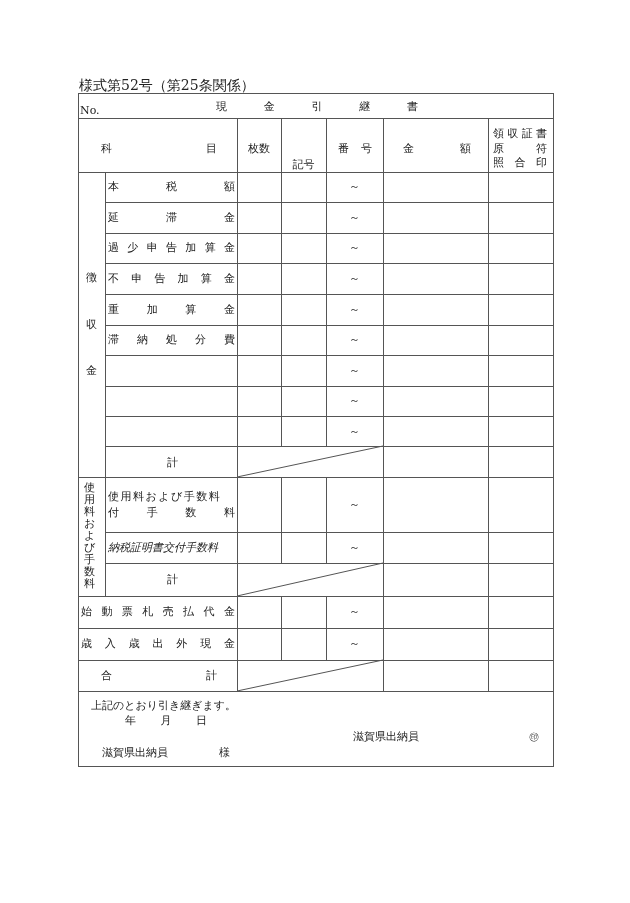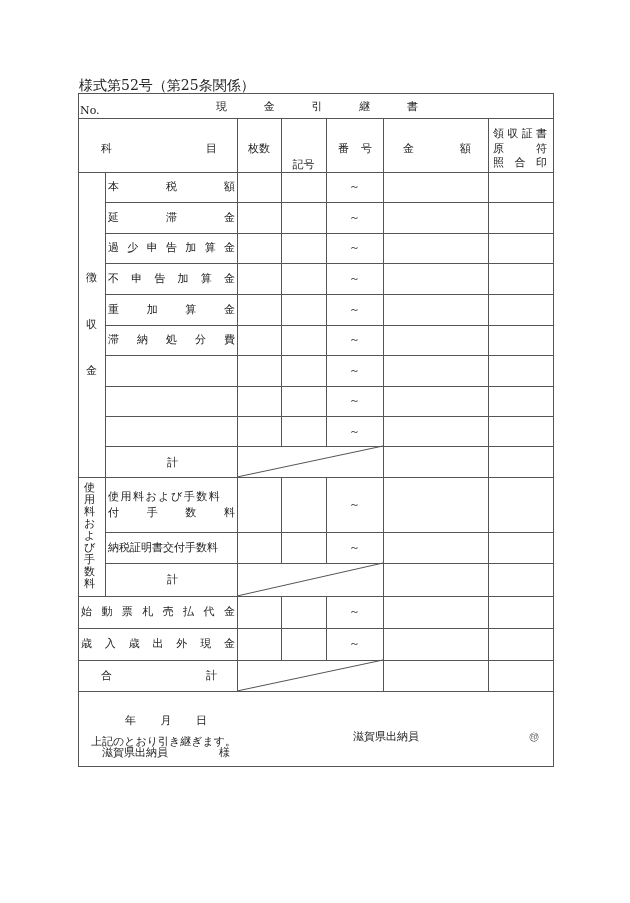--- a/index.html
+++ b/index.html
@@ -173,21 +173,21 @@
 
 <div class="t" style="left:108px;top:490px;letter-spacing:1.5px;">使用料および手数料</div>
 <div class="spread" style="left:108px;top:506px;width:127px;">
   <span>付</span>
   <span>手</span>
   <span>数</span>
   <span>料</span>
 </div>
 <div class="center" style="left:326px;top:498px;width:57px;">～</div>
 
-<div class="t" style="left:108px;top:541px;">納税証明書交付手数料</div>
+<div class="t" style="left:108px;top:541px;font-style:italic;">納税証明書交付手数料</div>
 <div class="center" style="left:326px;top:541px;width:57px;">～</div>
 
 <div class="t" style="left:167px;top:573px;">計</div>
 
 <div class="spread" style="left:81px;top:605px;width:154px;">
   <span>始</span>
   <span>動</span>
   <span>票</span>
   <span>札</span>
   <span>売</span>
@@ -206,21 +206,21 @@
   <span>現</span>
   <span>金</span>
 </div>
 <div class="center" style="left:326px;top:637px;width:57px;">～</div>
 
 <div class="spread" style="left:101px;top:669px;width:116px;">
   <span>合</span>
   <span>計</span>
 </div>
 
-<div class="t" style="left:91px;top:699px;margin-top:36px;">上記のとおり引き継ぎます。</div>
+<div class="t" style="left:91px;top:699px;">上記のとおり引き継ぎます。</div>
 <div class="spread" style="left:125px;top:714px;width:82px;">
   <span>年</span>
   <span>月</span>
   <span>日</span>
 </div>
 <div class="t" style="left:353px;top:730px;">滋賀県出納員</div>
 <div class="t" style="left:529px;top:730px;font-size:10px;">㊞</div>
 <div class="t" style="left:102px;top:746px;">滋賀県出納員</div>
 <div class="t" style="left:219px;top:746px;">様</div>
 

